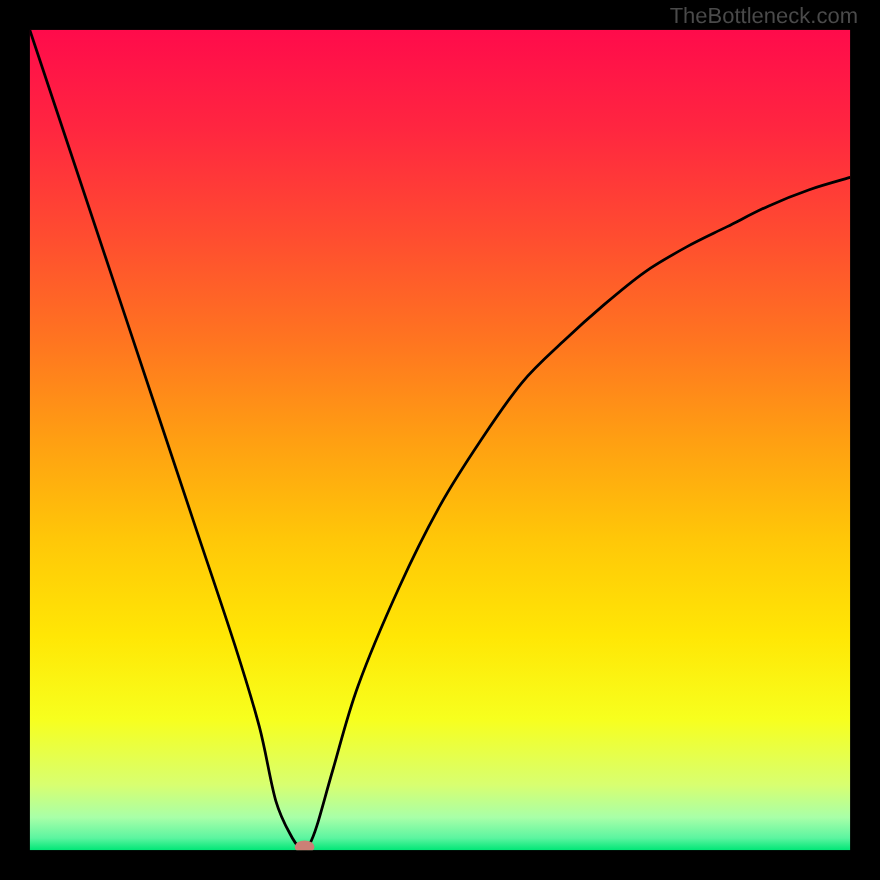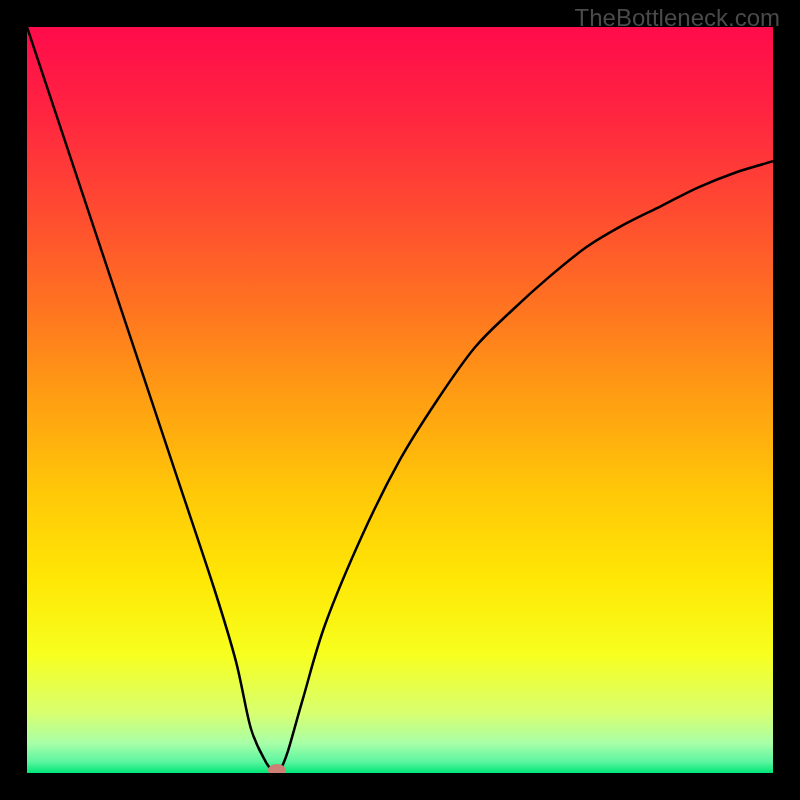--- a/index.html
+++ b/index.html
@@ -9,21 +9,21 @@
     height: 800px;
     background: #000;
     position: relative;
     font-family: Arial, sans-serif;
   }
   .watermark {
     position: absolute;
     top: 4px;
     right: 20px;
     color: #4a4a4a;
-    font-size: 24px;
+    font-size: 20px;
     font-weight: normal;
     z-index: 10;
   }
   .plot-area {
     position: absolute;
     left: 27px;
     top: 27px;
     width: 746px;
     height: 746px;
   }

